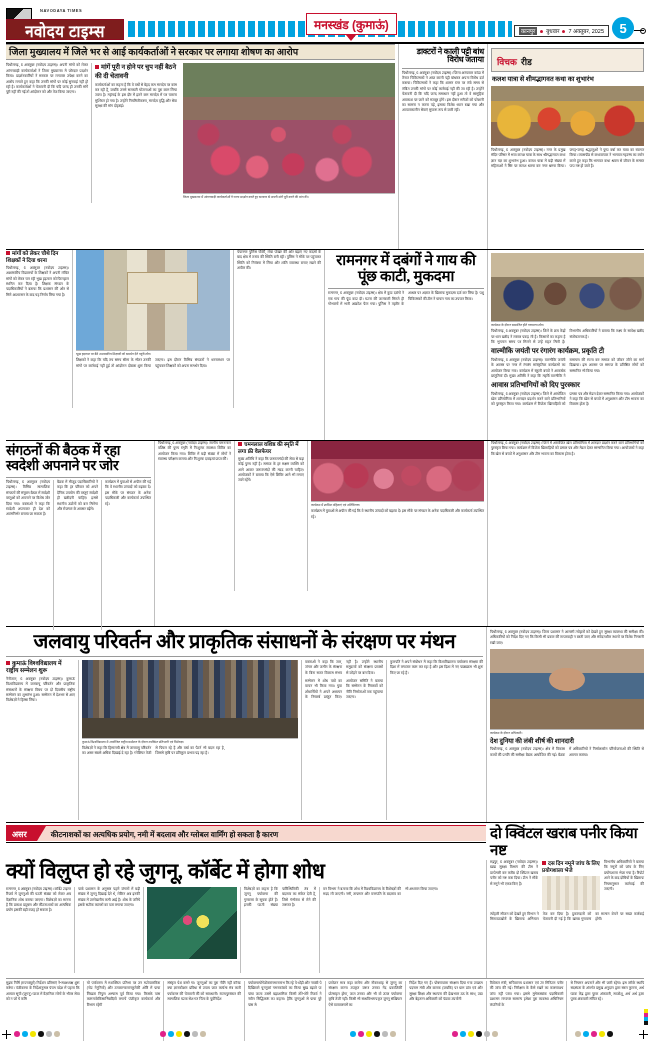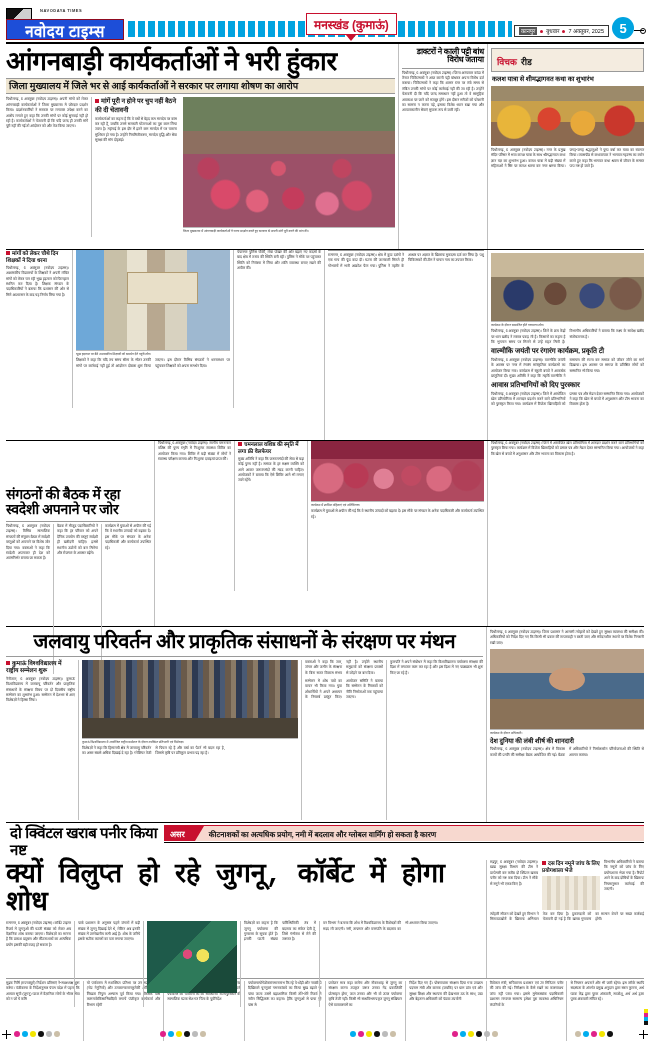--- a/index.html
+++ b/index.html
@@ -12,21 +12,21 @@
   .page { position:absolute; inset:0; padding:4px 6px 0 6px; }
 
   
   .masthead{ position:relative; height:36px; display:flex; align-items:flex-end; }
   .logo-wrap{ position:relative; width:120px; height:32px; flex:none; }
   .logo-flag{ position:absolute; left:0; top:0; width:26px; height:13px;
       background:linear-gradient(135deg,#111 0 48%, #cfcfcf 48% 100%); border:1px solid #000;}
   .logo-eng{ position:absolute; left:34px; top:0px; font-size:4px; letter-spacing:.5px;
       font-family:"Liberation Sans",sans-serif; font-weight:700; color:#333;}
   .logo-box{ position:absolute; left:0; top:11px; width:118px; height:21px;
-      background:#1d4ed8; border:1.5px solid #8f0a20; display:flex; align-items:center; justify-content:center;}
+      background:#7f1d1d; border:1.5px solid #8f0a20; display:flex; align-items:center; justify-content:center;}
   .logo-hi{ color:#fff; font-weight:700; font-size:15px; letter-spacing:.5px;
       font-family:"Liberation Sans",sans-serif; transform:scaleY(1.1);}
   .bars{ flex:1; height:16px; margin:0 2px 3px 2px; position:relative;
       background:repeating-linear-gradient(90deg,#00a3e0 0 7px, #ffffff 7px 10px); }
   .edition-tab{ position:absolute; left:300px; top:9px; z-index:5; }
   .edition-box{ border:1.5px solid #c8102e; background:#fff; padding:1px 7px; }
   .edition-box span{ color:#c8102e; font-weight:700; font-size:12px;
       font-family:"Liberation Sans",sans-serif;}
   .edition-tail{ width:0;height:0;margin:0 auto;
       border-left:5px solid transparent;border-right:5px solid transparent;border-top:6px solid #c8102e;}
@@ -121,21 +121,20 @@
       </div>
       <div class="edition-tail"></div>
     </div>
   </div>
 
   <div class="rule-thick"></div>
 
   <div class="sec cols" style="height:205px;">
 
     <div class="col" style="width:392px; padding-left:0;">
-      <div class="hl1" style="font-size:26px; padding:4px 0 3px 0;">आंगनबाड़ी कार्यकर्ताओं ने भरी हुंकार</div>
       <div class="kicker">जिला मुख्यालय में जिले भर से आई कार्यकर्ताओं ने सरकार पर लगाया शोषण का आरोप</div>
 
       <div style="display:flex; margin-top:3px; height:140px;">
         <div style="width:85px; padding-right:3px;">
           <div class="body-txt">पिथौरागढ़, 6 अक्तूबर (नवोदय टाइम्स)। अपनी मांगों को लेकर आंगनबाड़ी कार्यकर्ताओं ने जिला मुख्यालय में जोरदार प्रदर्शन किया। प्रदर्शनकारियों ने सरकार पर लगातार उपेक्षा करने का आरोप लगाते हुए कहा कि उनकी मांगों पर कोई सुनवाई नहीं हो रही है। कार्यकर्ताओं ने चेतावनी दी कि यदि जल्द ही उनकी मांगें पूरी नहीं की गईं तो आंदोलन को और तेज किया जाएगा।</div>
         </div>
         <div class="vline"></div>
         <div style="width:88px; padding:0 3px;">
           <div class="sub-red" style="margin-bottom:3px;">
             <span class="bullet"></span><span>मांगें पूरी न होने पर चुप नहीं बैठने की दी चेतावनी</span>
@@ -214,20 +213,21 @@
         <div class="vline"></div>
         <div style="flex:1; padding-left:3px;">
           <div class="body-txt">पंपानगर पुलिस चौकी, लंबा पोखर की ओर बढ़ाए गए कदमों के बाद क्षेत्र में तनाव की स्थिति बनी रही। पुलिस ने मौके पर पहुंचकर स्थिति को नियंत्रण में लिया और शांति व्यवस्था बनाए रखने की अपील की।</div>
         </div>
       </div>
     </div>
 
     <div class="vline"></div>
 
     <div class="col" style="width:162px;">
+      <div class="hl1" style="font-size:15px; text-align:center; padding:3px 0 4px 0;">रामनगर में दबंगों ने गाय की पूंछ काटी, मुकदमा</div>
       <div class="hline-l" style="margin-bottom:2px;"></div>
       <div class="body-txt" style="column-count:2;">रामनगर, 6 अक्तूबर (नवोदय टाइम्स)। क्षेत्र में कुछ दबंगों ने एक गाय की पूंछ काट दी। घटना की जानकारी मिलते ही गोभक्तों में भारी आक्रोश फैल गया। पुलिस ने तहरीर के आधार पर अज्ञात के खिलाफ मुकदमा दर्ज कर लिया है। पशु चिकित्सकों की टीम ने घायल गाय का उपचार किया।</div>
     </div>
 
     <div class="vline"></div>
 
     <div class="col" style="flex:1; padding-right:0;">
       <div class="photo" style="height:68px; margin-top:3px;">
         <div class="ph-grad" style="background:
           radial-gradient(circle at 18% 62%, #2a3a6a 0 11%, transparent 12%),
@@ -242,21 +242,21 @@
       <div class="body-txt" style="column-count:2;">पिथौरागढ़, 6 अक्तूबर (नवोदय टाइम्स)। वाल्मीकि जयंती के अवसर पर नगर में रंगारंग सांस्कृतिक कार्यक्रमों का आयोजन किया गया। कार्यक्रम में स्कूली बच्चों ने आकर्षक प्रस्तुतियां दीं। मुख्य अतिथि ने कहा कि महर्षि वाल्मीकि ने रामायण की रचना कर समाज को जीवन जीने का मार्ग दिखाया। इस अवसर पर समाज के प्रतिष्ठित लोगों को सम्मानित भी किया गया।</div>
       <div style="font-size:7px;font-weight:700;line-height:1.2;padding:2px 0;">आवास प्रतिभागियों को दिए पुरस्कार</div>
       <div class="body-txt" style="column-count:2;">पिथौरागढ़, 6 अक्तूबर (नवोदय टाइम्स)। जिले में आयोजित खेल प्रतियोगिता में शानदार प्रदर्शन करने वाले प्रतिभागियों को पुरस्कृत किया गया। कार्यक्रम में विजेता खिलाड़ियों को प्रमाण पत्र और मेडल देकर सम्मानित किया गया। आयोजकों ने कहा कि खेल से बच्चों में अनुशासन और टीम भावना का विकास होता है।</div>
     </div>
   </div>
 
   <div class="hline"></div>
 
   <div class="sec cols" style="height:185px;">
 
-    <div class="col" style="width:148px; padding-left:0;margin-top:44px;">
+    <div class="col" style="width:148px; padding-left:0;">
       <div class="hl1" style="font-size:14px; padding:3px 0 4px 0;">संगठनों की बैठक में रहा स्वदेशी अपनाने पर जोर</div>
       <div class="hline-l" style="margin-bottom:2px;"></div>
       <div style="display:flex; height:150px;">
         <div style="width:47px; padding-right:3px;">
           <div class="body-txt">पिथौरागढ़, 6 अक्तूबर (नवोदय टाइम्स)। विभिन्न सामाजिक संगठनों की संयुक्त बैठक में स्वदेशी वस्तुओं को अपनाने पर विशेष जोर दिया गया। वक्ताओं ने कहा कि स्वदेशी अपनाकर ही देश को आत्मनिर्भर बनाया जा सकता है।</div>
         </div>
         <div class="vline"></div>
         <div style="width:47px; padding:0 3px;">
           <div class="body-txt">बैठक में मौजूद पदाधिकारियों ने कहा कि हर परिवार को अपने दैनिक उपयोग की वस्तुएं स्वदेशी ही खरीदनी चाहिए। इससे स्थानीय उद्योगों को बल मिलेगा और रोजगार के अवसर बढ़ेंगे।</div>
         </div>
@@ -354,36 +354,36 @@
       </div>
       <div class="caption">कार्यक्रम के दौरान अधिकारी।</div>
       <div style="font-size:6.5px;font-weight:700;line-height:1.2;padding:2px 0;">देश दुनिया की लंबी शीर्ष की शानदारी</div>
       <div class="body-txt" style="column-count:2;">पिथौरागढ़, 6 अक्तूबर (नवोदय टाइम्स)। क्षेत्र में विकास कार्यों की प्रगति की समीक्षा बैठक आयोजित की गई। बैठक में अधिकारियों ने निर्माणाधीन परियोजनाओं की स्थिति से अवगत कराया।</div>
     </div>
   </div>
 
   <div class="hline"></div>
 
   <div style="display:flex; align-items:flex-start; margin-top:2px;">
-    <div style="flex:1; padding-left:4px;">
-      <div class="hl1" style="font-size:15px; line-height:1.1;">दो क्विंटल खराब पनीर किया नष्ट</div>
-    </div>
     <div style="width:480px;">
       <div class="asar-bar">
         <span class="redtag">असर</span>
         <div class="txt">कीटनाशकों का अत्यधिक प्रयोग, नमी में बदलाव और ग्लोबल वार्मिंग हो सकता है कारण</div>
       </div>
       <div class="hline" style="margin-top:1px;"></div>
     </div>
+    <div style="flex:1; padding-left:4px;">
+      <div class="hl1" style="font-size:15px; line-height:1.1;">दो क्विंटल खराब पनीर किया नष्ट</div>
+    </div>
   </div>
 
   <div class="sec cols" style="height:118px; margin-top:2px;">
 
     <div class="col" style="width:480px; padding-left:0;">
-      <div class="hl1" style="font-size:27px; padding:1px 0 4px 0;font-family:Liberation Mono, monospace;">क्यों विलुप्त हो रहे जुगनू, कॉर्बेट में होगा शोध</div>
+      <div class="hl1" style="font-size:21px; padding:1px 0 4px 0;">क्यों विलुप्त हो रहे जुगनू, कॉर्बेट में होगा शोध</div>
       <div style="display:flex; height:86px;">
         <div style="width:68px;padding-right:3px;">
           <div class="body-txt">रामनगर, 6 अक्तूबर (नवोदय टाइम्स)। कॉर्बेट टाइगर रिजर्व में जुगनुओं की घटती संख्या को लेकर अब वैज्ञानिक शोध कराया जाएगा। विशेषज्ञों का मानना है कि प्रकाश प्रदूषण और कीटनाशकों का अत्यधिक प्रयोग इसकी बड़ी वजह हो सकता है।</div>
         </div>
         <div class="vline"></div>
         <div style="width:68px;padding:0 3px;">
           <div class="body-txt">पार्क प्रशासन के अनुसार पहले जंगलों में बड़ी संख्या में जुगनू दिखाई देते थे, लेकिन अब इनकी संख्या में उल्लेखनीय कमी आई है। शोध के जरिये इसके सटीक कारणों का पता लगाया जाएगा।</div>
         </div>
         <div class="vline"></div>
         <div style="width:96px;padding:0 3px;">

